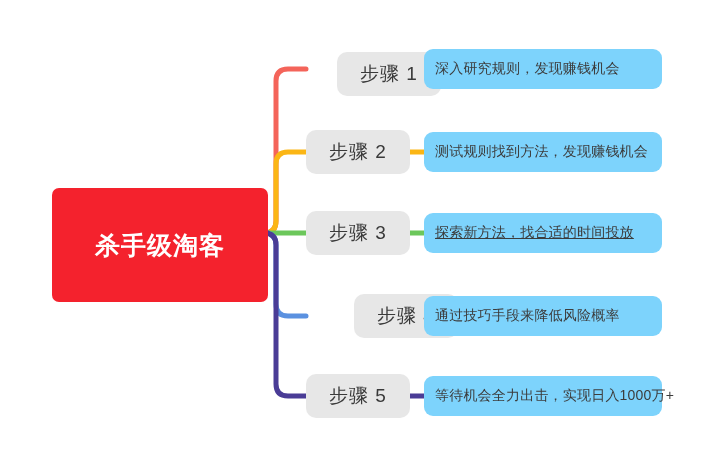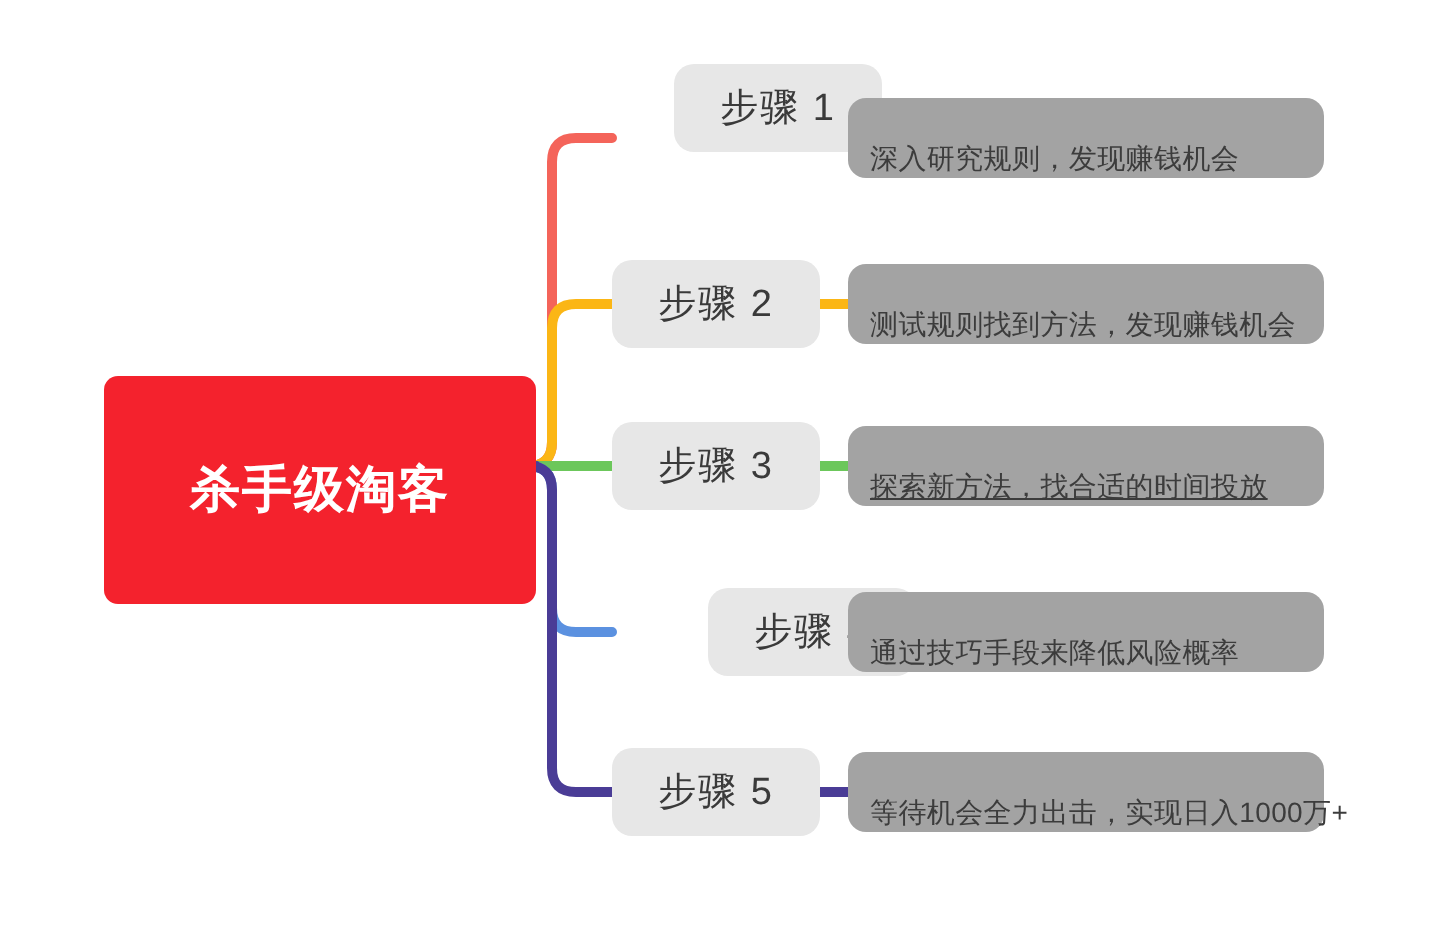--- a/index.html
+++ b/index.html
@@ -70,24 +70,24 @@
     font-weight: 500;
     letter-spacing: 1px;
     box-sizing: border-box;
   }
   .desc-panel {
     position: absolute;
     left: 424px;
     height: 40px;
     width: 238px;
     border-radius: 9px;
-    background: #a3a3a3;
+    background: #7dd3fc;
     color: #3C3C3C;
     display: flex;
-    align-items: flex-end;
+    align-items: center;
     padding-left: 11px;
     font-size: 14px;
     letter-spacing: 0.2px;
     box-sizing: border-box;
     white-space: nowrap;
   }
 </style>
 </head>
 <body>
 
@@ -104,21 +104,21 @@
       <path d="M 410 316 L 424 316" stroke="#5B91E0" stroke-width="5" fill="none" stroke-linecap="round"></path>
       <path d="M 268 233 L 264 233 Q 276 233 276 245 L 276 384 Q 276 396 288 396 L 306 396" stroke="#4A3C96" stroke-width="5" fill="none" stroke-linecap="round"></path>
       <path d="M 410 396 L 424 396" stroke="#4A3C96" stroke-width="5" fill="none" stroke-linecap="round"></path>
     </svg>
 
   <div class="root-node">
     <span class="root-line">杀手级淘客</span>
   </div>
 
   <div id="branch-layer">
-      <div class="branch-row" style="top: 32px; padding-left: 31px;">
+      <div class="branch-row" style="top: 52px; padding-left: 31px;">
         <div class="step-chip">
           <span>步骤 1</span>
         </div>
       </div>
       <div class="desc-panel" style="top: 49px;">
         <span>深入研究规则，发现赚钱机会</span>
       </div>
       <div class="branch-row" style="top: 130px;">
         <div class="step-chip">
           <span>步骤 2</span>

